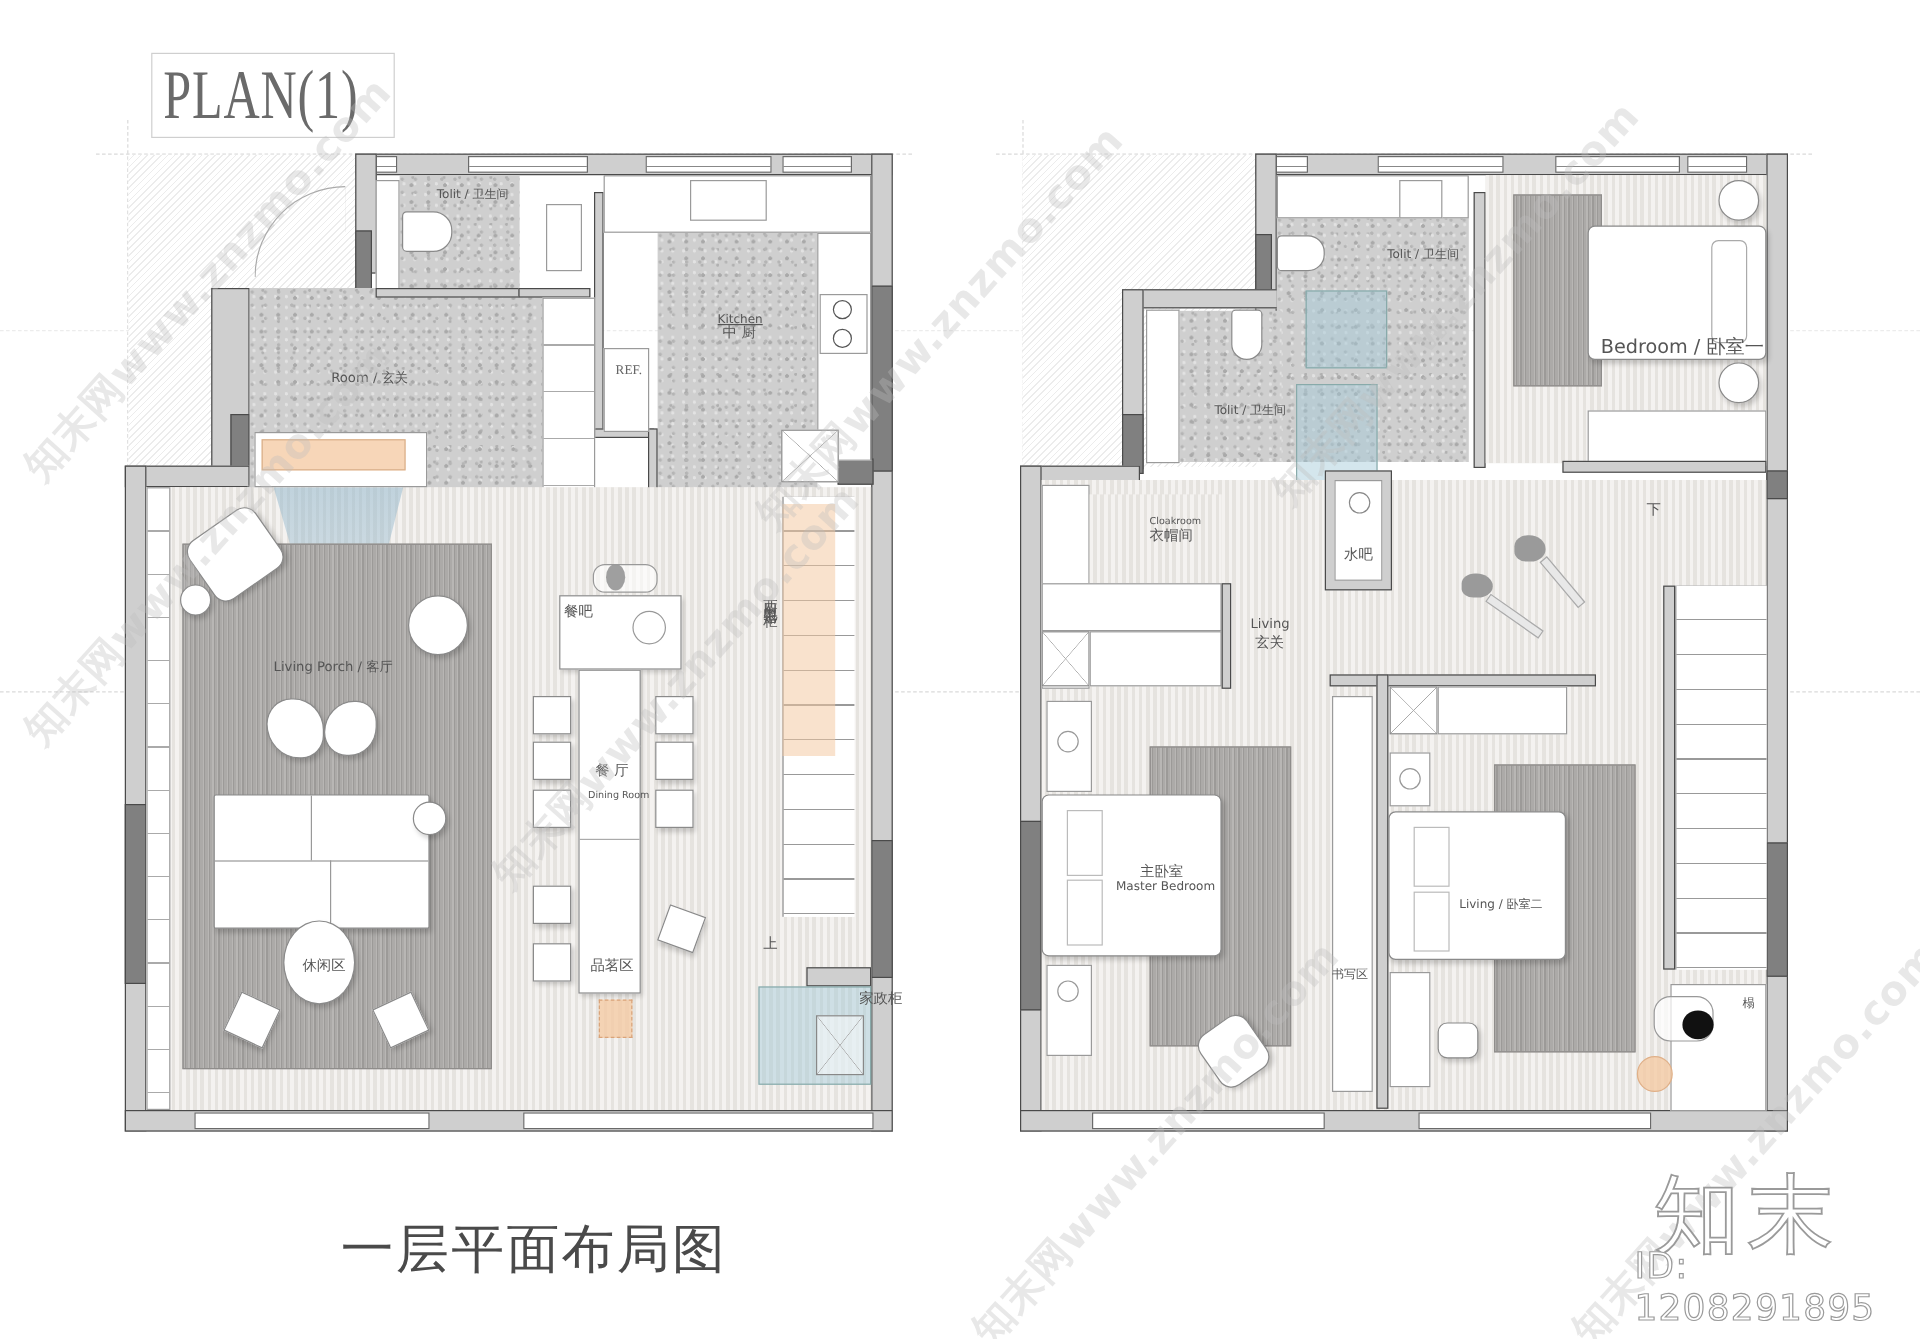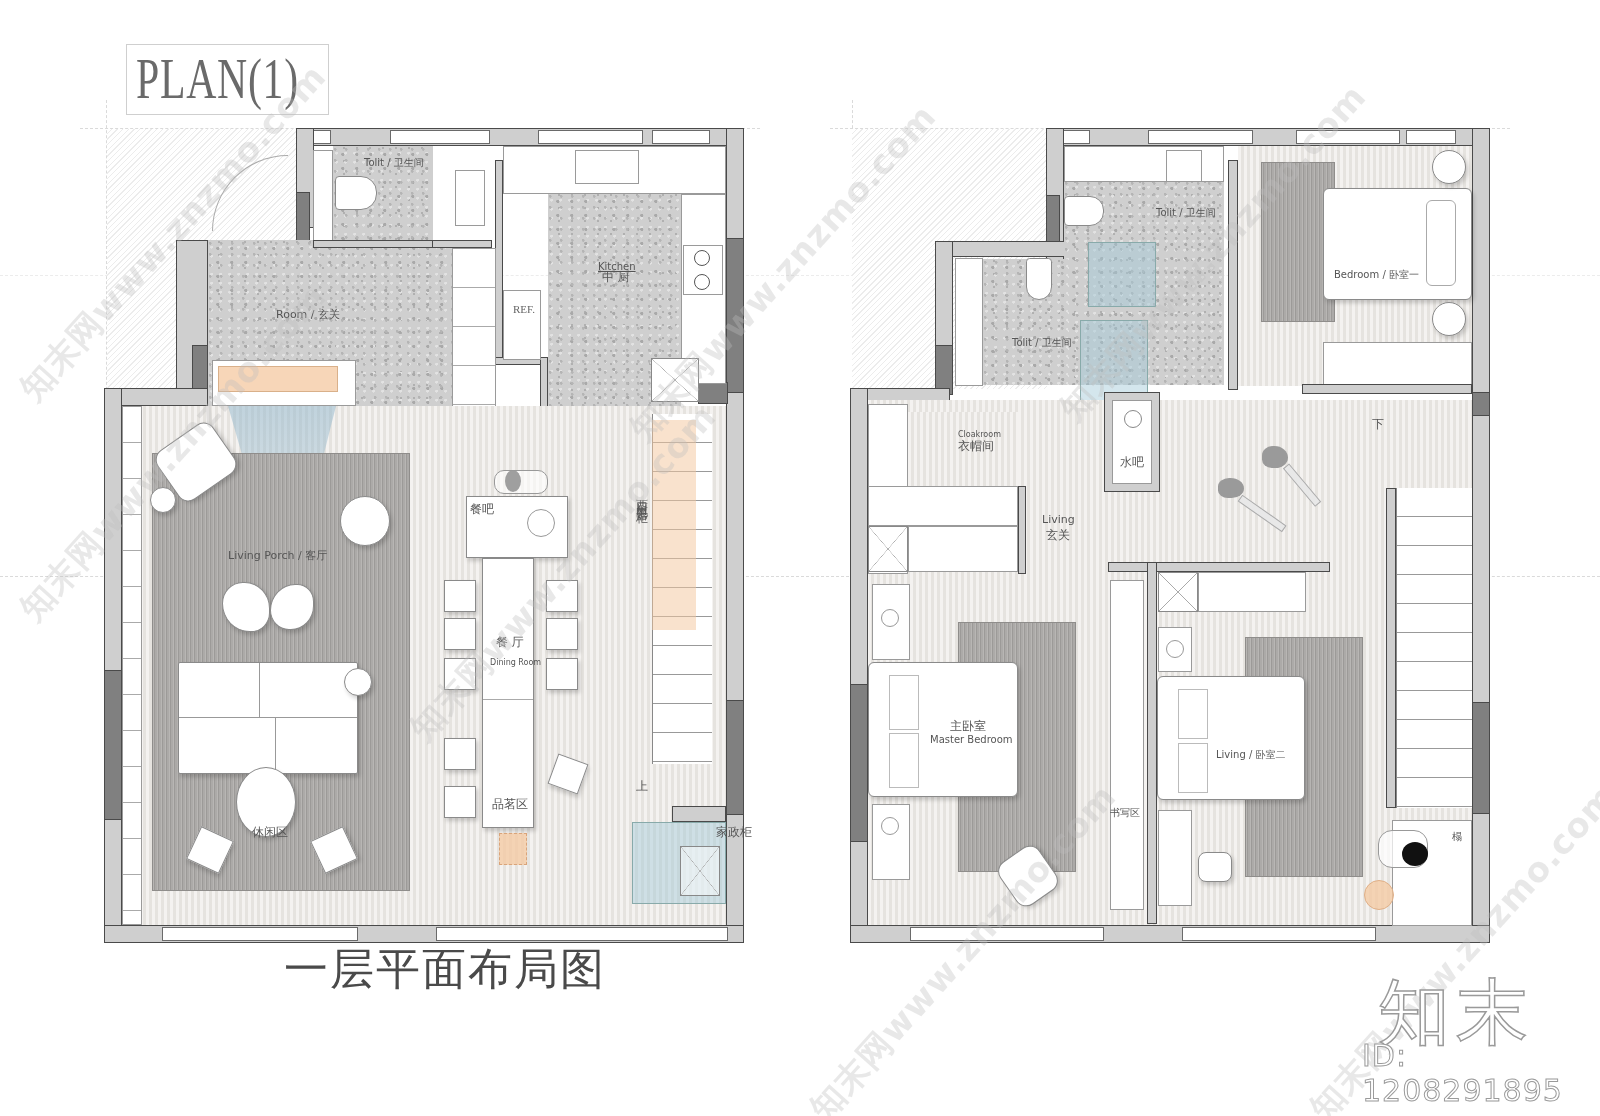--- a/index.html
+++ b/index.html
@@ -127,21 +127,21 @@
   <div class="abs furn" style="left:222px;top:582px;width:48px;height:50px;border-radius:45% 55% 40% 60%;"></div>
   <div class="abs furn" style="left:270px;top:584px;width:44px;height:46px;border-radius:60% 40% 55% 45%;"></div>
 
   <div class="abs furn" style="left:178px;top:662px;width:180px;height:112px;border-radius:2px;">
     <div class="abs" style="left:0;top:54px;width:100%;border-top:1px solid #999;"></div>
     <div class="abs" style="left:80px;top:0;height:54px;border-left:1px solid #999;"></div>
     <div class="abs" style="left:96px;top:54px;height:58px;border-left:1px solid #999;"></div>
   </div>
   <div class="abs furn circle" style="left:344px;top:668px;width:28px;height:28px;"></div>
   <div class="abs furn circle" style="left:236px;top:767px;width:60px;height:70px;"></div>
-  <div class="label label-cn" style="left:252px;top:826px;">休闲区</div>
+  <div class="label label-cn" style="left:252px;top:798px;">休闲区</div>
   <div class="abs furn" style="left:192px;top:832px;width:36px;height:36px;transform:rotate(25deg);"></div>
   <div class="abs furn" style="left:316px;top:832px;width:36px;height:36px;transform:rotate(-25deg);"></div>
 
   <div class="abs furn" style="left:466px;top:496px;width:102px;height:62px;">
     <div class="abs circle" style="left:60px;top:12px;width:28px;height:28px;border:1px solid #999;"></div>
   </div>
   <div class="label label-cn" style="left:470px;top:503px;">餐吧</div>
   <div class="abs person circle" style="left:505px;top:470px;width:16px;height:22px;"></div>
   <div class="abs" style="left:494px;top:470px;width:54px;height:24px;border:1px solid #999;border-radius:10px;background:rgba(255,255,255,0.6);"></div>
 
@@ -170,21 +170,21 @@
   <div class="abs wall" style="left:672px;top:806px;width:54px;height:16px;"></div>
   <div class="abs glass" style="left:632px;top:822px;width:94px;height:82px;"></div>
   <div class="abs xbox" style="left:680px;top:846px;width:40px;height:50px;background-color:rgba(255,255,255,0.5);"></div>
   <div class="label label-cn" style="left:680px;top:826px;margin-left:36px;">家政柜</div>
 
   <div class="label" style="left:364px;top:156px;font-size:10px;">Tolit / 卫生间</div>
   <div class="label" style="left:276px;top:308px;">Room / 玄关</div>
   <div class="label" style="left:598px;top:260px;font-size:10px;text-decoration:underline;">Kitchen</div>
   <div class="label label-cn" style="left:602px;top:271px;">中 厨</div>
 
-  <div class="abs plan-title" style="left:284px;top:940px;text-align:right;">一层平面布局图</div>
+  <div class="abs plan-title" style="left:284px;top:1012px;text-align:right;">一层平面布局图</div>
 </div>
 
 <div class="abs" style="left:0;top:0;width:1600px;height:1116px;">
 
   <div class="abs hatch" style="left:852px;top:129px;width:195px;height:260px;"></div>
 
   <div class="abs wall" style="left:1046px;top:128px;width:444px;height:18px;"></div>
   <div class="abs window" style="left:1058px;top:130px;width:32px;height:14px;"></div>
   <div class="abs window" style="left:1148px;top:130px;width:105px;height:14px;"></div>
   <div class="abs window" style="left:1296px;top:130px;width:104px;height:14px;"></div>
@@ -214,21 +214,21 @@
   <div class="abs furn" style="left:1026px;top:258px;width:26px;height:42px;border-radius:4px 4px 14px 14px;box-shadow:none;"></div>
   <div class="abs cab" style="left:955px;top:258px;width:28px;height:128px;"></div>
   <div class="abs wall" style="left:1228px;top:160px;width:10px;height:230px;"></div>
 
   <div class="abs wood" style="left:1238px;top:146px;width:234px;height:240px;"></div>
   <div class="abs wood" style="left:868px;top:400px;width:604px;height:525px;"></div>
 
   <div class="abs rug" style="left:1261px;top:162px;width:74px;height:160px;"></div>
   <div class="abs furn" style="left:1323px;top:188px;width:149px;height:112px;border-radius:6px;"></div>
   <div class="abs" style="left:1426px;top:200px;width:30px;height:86px;border:1px solid #aaa;border-radius:6px;background:#fff;"></div>
-  <div class="label" style="left:1334px;top:268px;font-size:10px;">Bedroom / 卧室一</div>
+  <div class="label" style="left:1334px;top:282px;font-size:16px;">Bedroom / 卧室一</div>
   <div class="abs furn circle" style="left:1432px;top:150px;width:34px;height:34px;"></div>
   <div class="abs furn circle" style="left:1432px;top:302px;width:34px;height:34px;"></div>
   <div class="abs cab" style="left:1323px;top:342px;width:149px;height:46px;"></div>
   <div class="abs wall" style="left:1302px;top:384px;width:170px;height:10px;"></div>
 
   <div class="abs cab" style="left:868px;top:404px;width:40px;height:170px;background:#fff;"></div>
   <div class="abs wood" style="left:908px;top:412px;width:110px;height:74px;"></div>
   <div class="abs cab" style="left:868px;top:486px;width:150px;height:40px;"></div>
   <div class="abs xbox" style="left:868px;top:526px;width:40px;height:46px;"></div>
   <div class="abs cab" style="left:908px;top:526px;width:110px;height:46px;"></div>

